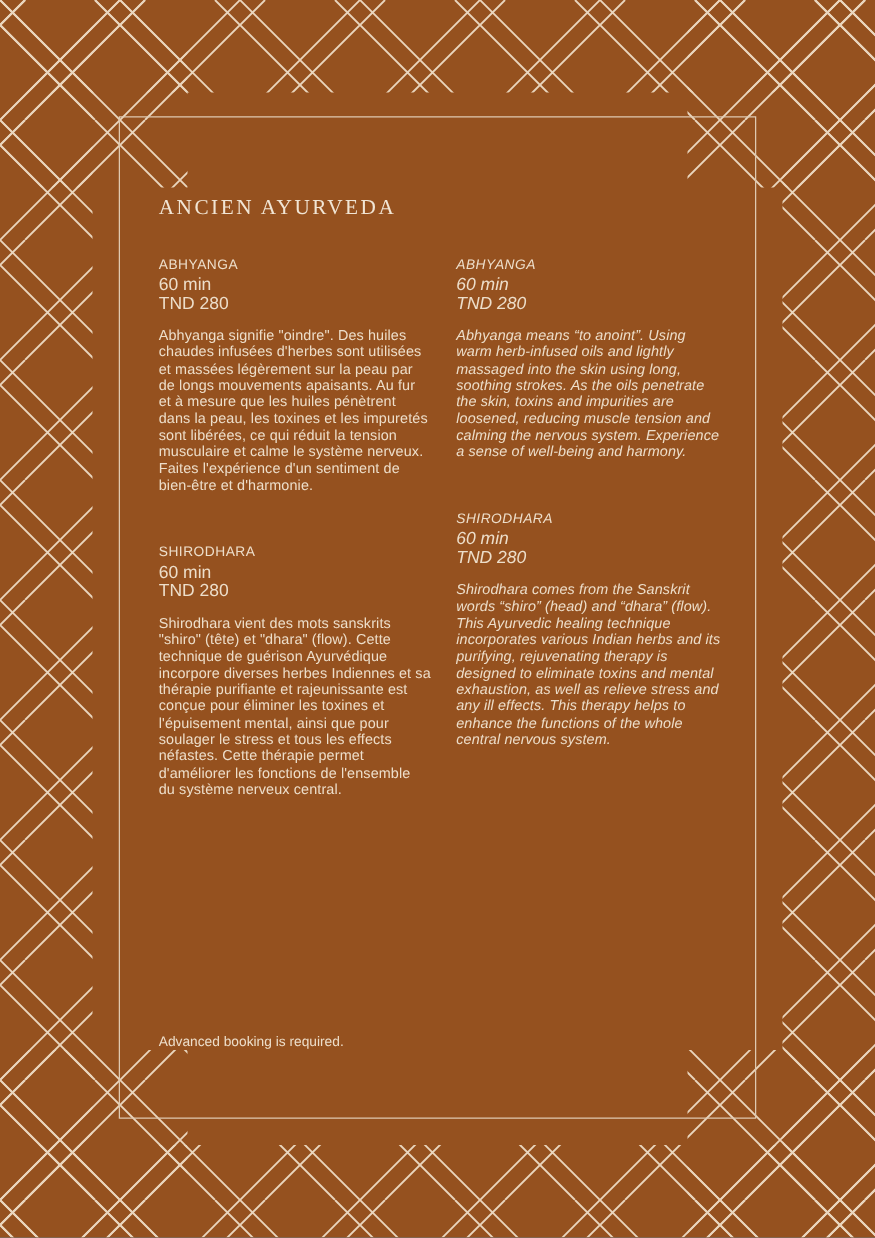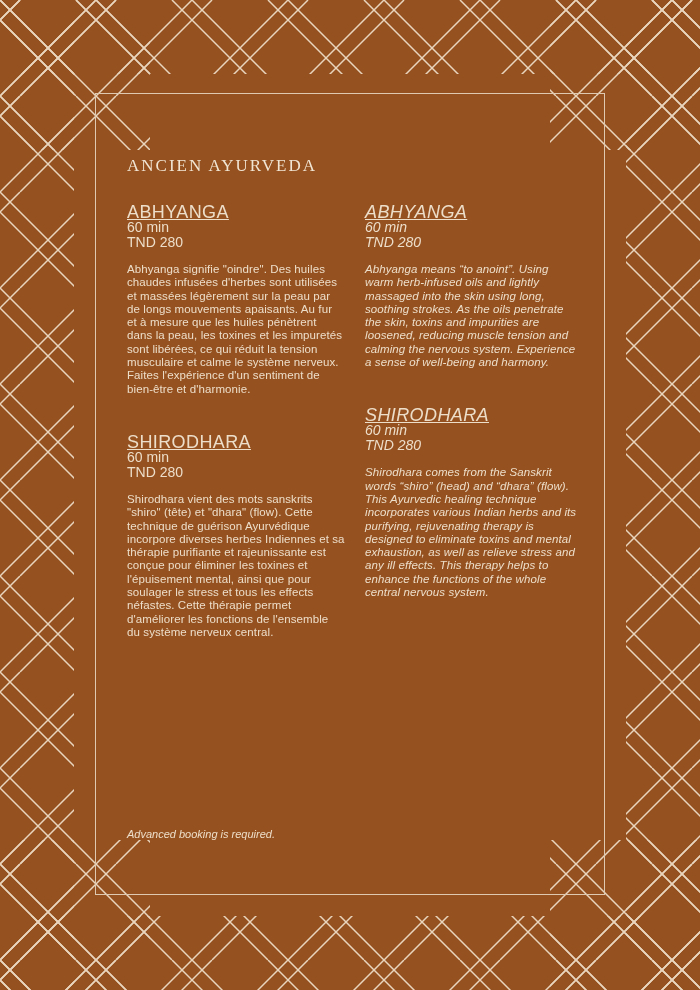--- a/index.html
+++ b/index.html
@@ -45,45 +45,44 @@
     position: absolute;
     top: 204px;
     width: 230px;
     color: var(--text);
   }
   .col-fr { left: 127px; }
   .col-en { left: 365px; font-style: italic; }
   .treatment { margin: 0 0 38px 0; }
   .treatment h2 {
     margin: 0;
-    font-size: 18px;
+    font-size: 11px;
     font-weight: normal;
     line-height: 16px;
     letter-spacing: 0.4px;
-    text-decoration: underline;
   }
   .meta {
     font-size: 14px;
     line-height: 15px;
   }
   .desc {
     margin: 13px 0 0 0;
     font-size: 11.5px;
     line-height: 13.3px;
     white-space: pre-line;
     letter-spacing: 0.1px;
   }
   .note {
     position: absolute;
     left: 127px; top: 826px;
     font-size: 11px;
     line-height: 16px;
     color: var(--text);
   }
-  .note .it { font-style: italic; }
+  .note .it { }
 </style>
 </head>
 <body>
 
 <div class="page">
 
   <svg class="frame" width="700" height="990" viewBox="0 0 700 990" aria-hidden="true">
     <defs>
       <pattern id="lat" width="96" height="96" patternUnits="userSpaceOnUse">
         <path d="M0,0 L96,96 M0,20 L76,96 M76,0 L96,20 M0,96 L96,0 M0,20 L20,0 M20,96 L96,20" fill="none" stroke="currentColor" stroke-width="1.5"></path>

